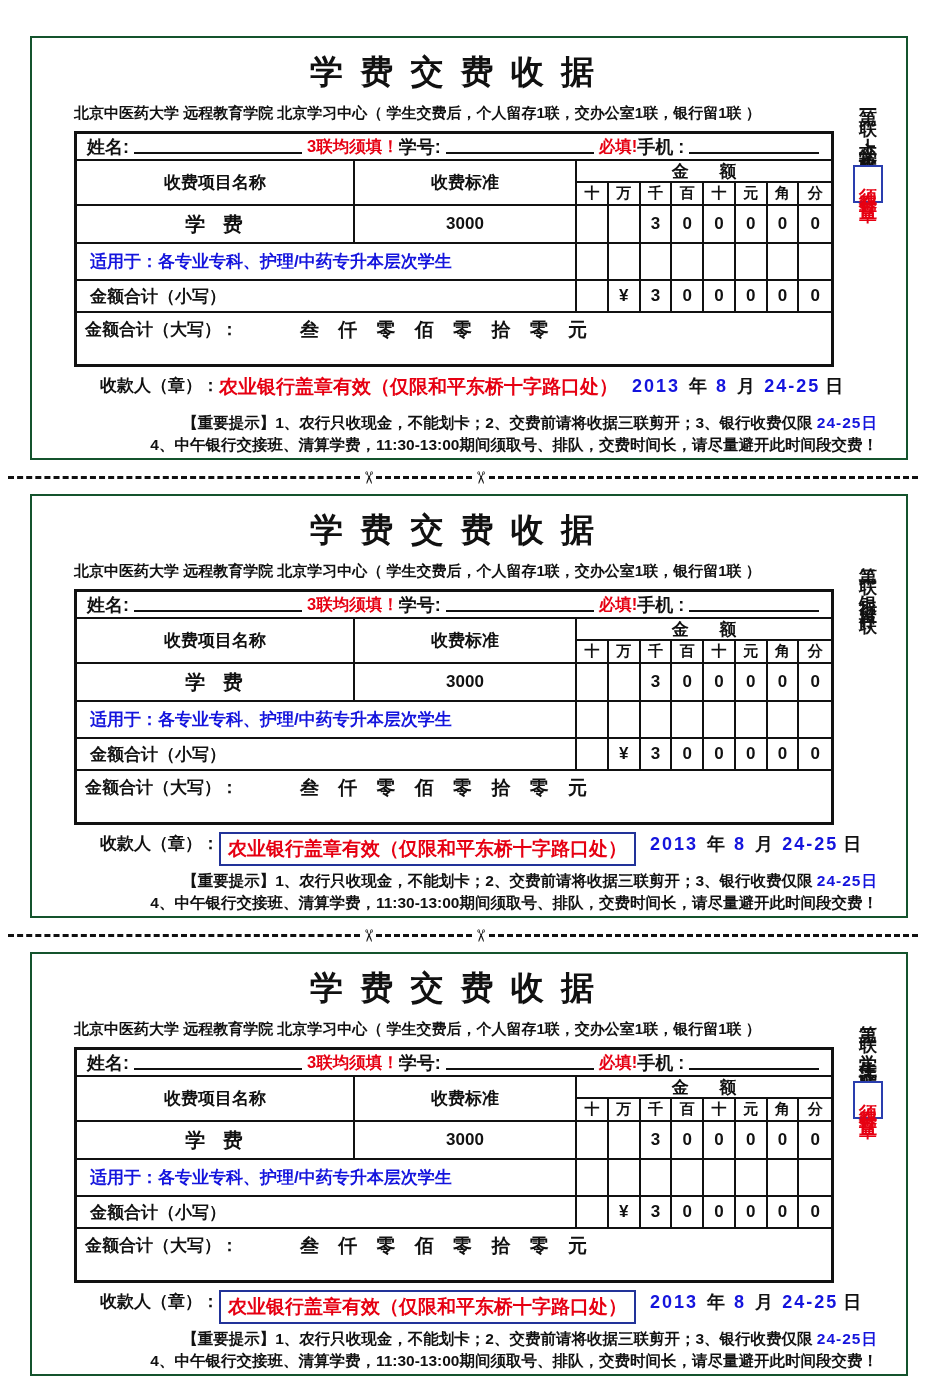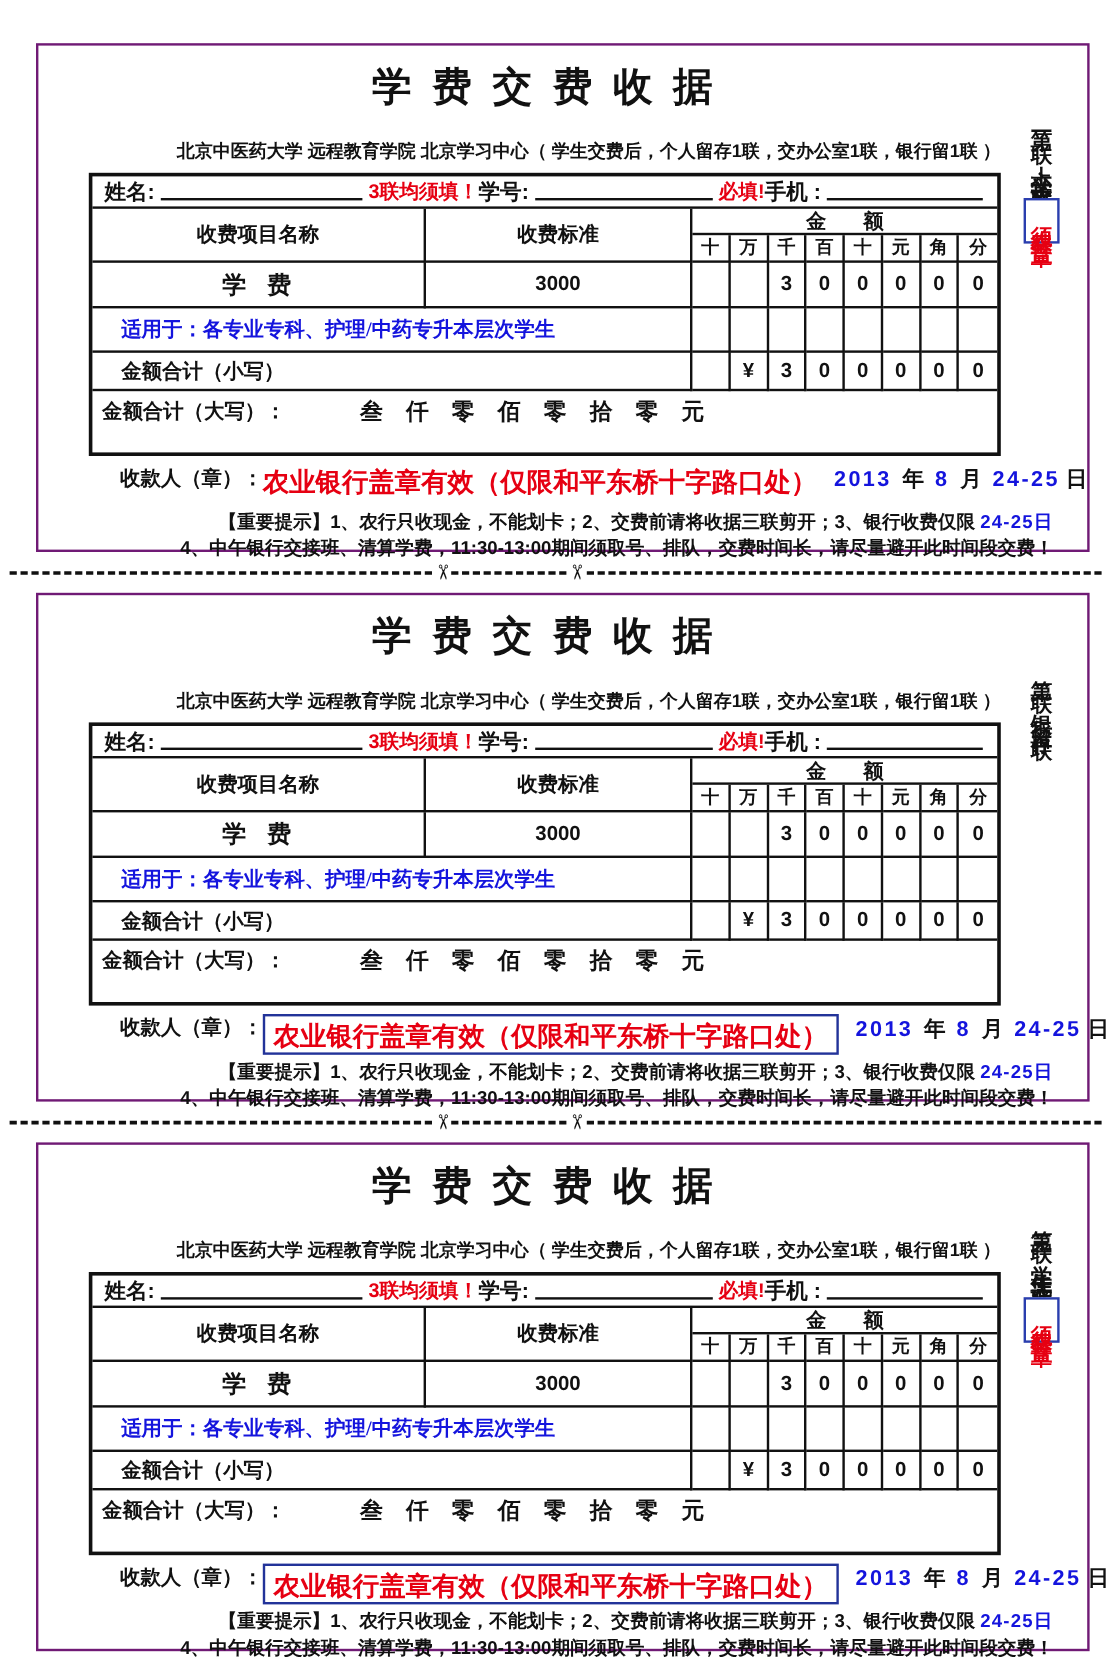--- a/index.html
+++ b/index.html
@@ -8,31 +8,31 @@
     width: 926px; height: 1381px;
     font-family: "Liberation Sans", "DejaVu Sans", sans-serif;
     font-weight: 700; color: #111; position: relative;
   }
   .page { padding-top: 36px; }
 
   .receipt {
     position: relative;
     margin: 0 18px 0 30px;
     height: 424px;
-    border: 2px solid #701a75;
+    border: 2px solid #14532d;
     background: #fff;
   }
   .main { margin: 0 72px 0 42px; }
 
   .title {
     text-align: center; font-size: 33px; letter-spacing: 4px;
     padding-top: 12px; white-space: nowrap;
   }
   .org-line {
-    text-align: right; font-size: 15px; margin-top: 22px;
+    text-align: left; font-size: 15px; margin-top: 9px;
     white-space: nowrap;
   }
 
   .form-box { border: 3px solid #111; margin-top: 8px; height: 236px; }
 
   .name-row {
     display: flex; align-items: center; height: 27px;
     border-bottom: 2px solid #111; padding: 0 10px; font-size: 18px;
     white-space: nowrap;
   }
@@ -52,37 +52,37 @@
   .c { display: flex; align-items: center; justify-content: center; overflow: hidden; }
   .br { border-right: 2px solid #111; }
   .bb { border-bottom: 2px solid #111; }
   .gc-item { grid-column: 1; grid-row: 1 / 3; font-size: 17px; }
   .gc-std  { grid-column: 2; grid-row: 1 / 3; font-size: 17px; }
   .gc-amt  { grid-column: 3 / 11; grid-row: 1; font-size: 17px; word-spacing: 26px; }
   .col-label { font-size: 15px; }
   .fee-name { font-size: 20px; letter-spacing: 2px; word-spacing: 8px; }
   .fee-std { font-size: 17px; }
   .digit { font-size: 17px; }
-  .span2 { grid-column: span 2; justify-content: flex-start; padding-left: 24px; font-family: Liberation Serif, serif; }
+  .span2 { grid-column: span 2; justify-content: flex-start; padding-left: 13px; }
   .blue { color: #1414dd; }
   .applicable { font-size: 17px; white-space: nowrap; }
   .total-label { font-size: 17px; }
 
   .cap-row {
     display: flex; align-items: center; height: 33px; padding-left: 8px;
     font-size: 17px; white-space: nowrap;
   }
   .cap-value { margin-left: 62px; font-size: 19px; word-spacing: 14px; }
 
   .below { margin: 0 28px 0 42px; }
   .payee-row {
     display: flex; margin-top: 7px; padding-left: 26px;
     font-size: 17px; white-space: nowrap; height: 34px;
   }
-  .payee-note { font-size: 22px; }
+  .payee-note { font-size: 19px; }
   .payee-note.boxed { border: 2px solid #223399; padding: 2px 7px; }
   .date { margin-left: 14px; font-size: 18px; }
   .date .num { color: #1414dd; letter-spacing: 2px; }
   .date .unit { margin: 0 4px; }
 
   .notices { margin-top: 4px; font-size: 15.5px; line-height: 22px; text-align: right; }
   .notice1 { padding-left: 10px; white-space: nowrap; }
   .notice2 { white-space: nowrap; }
   .blue-inline { color: #1414dd; letter-spacing: 1px; }
 

